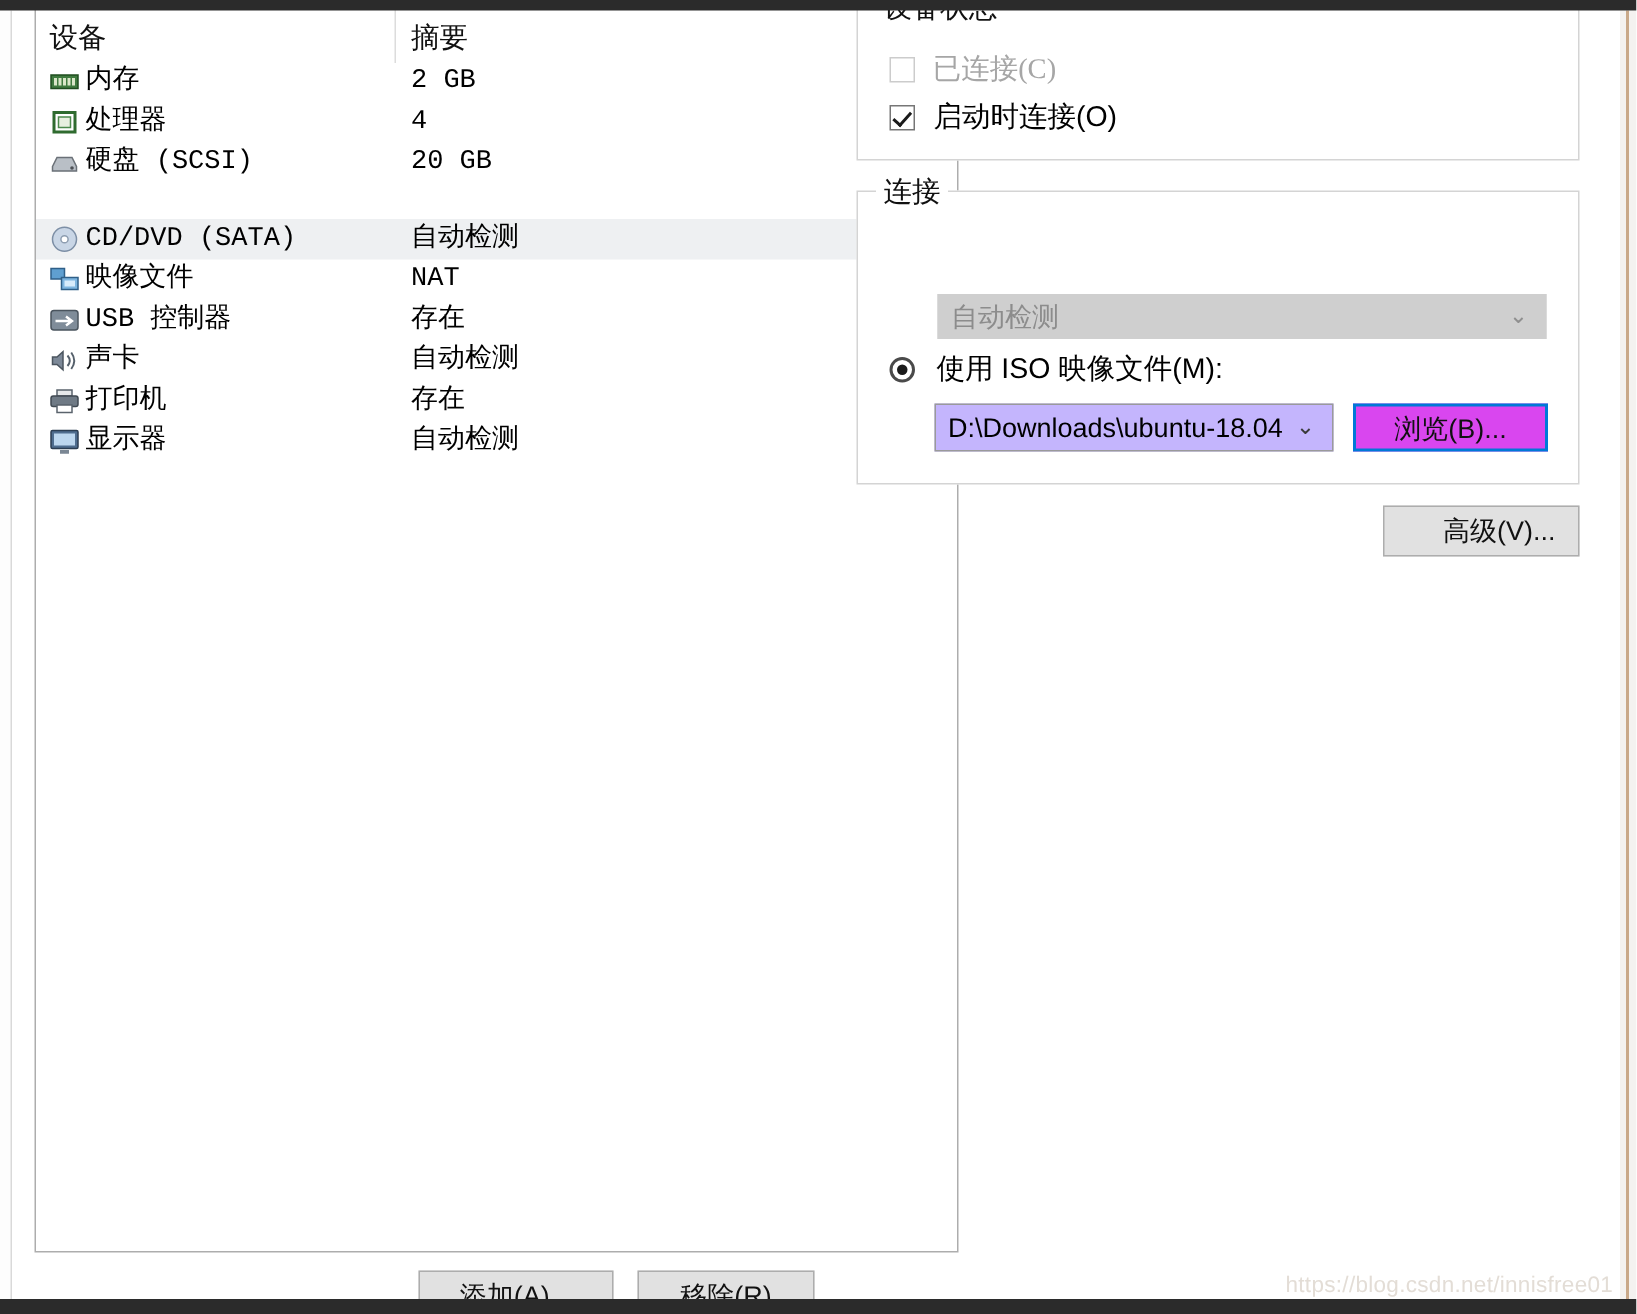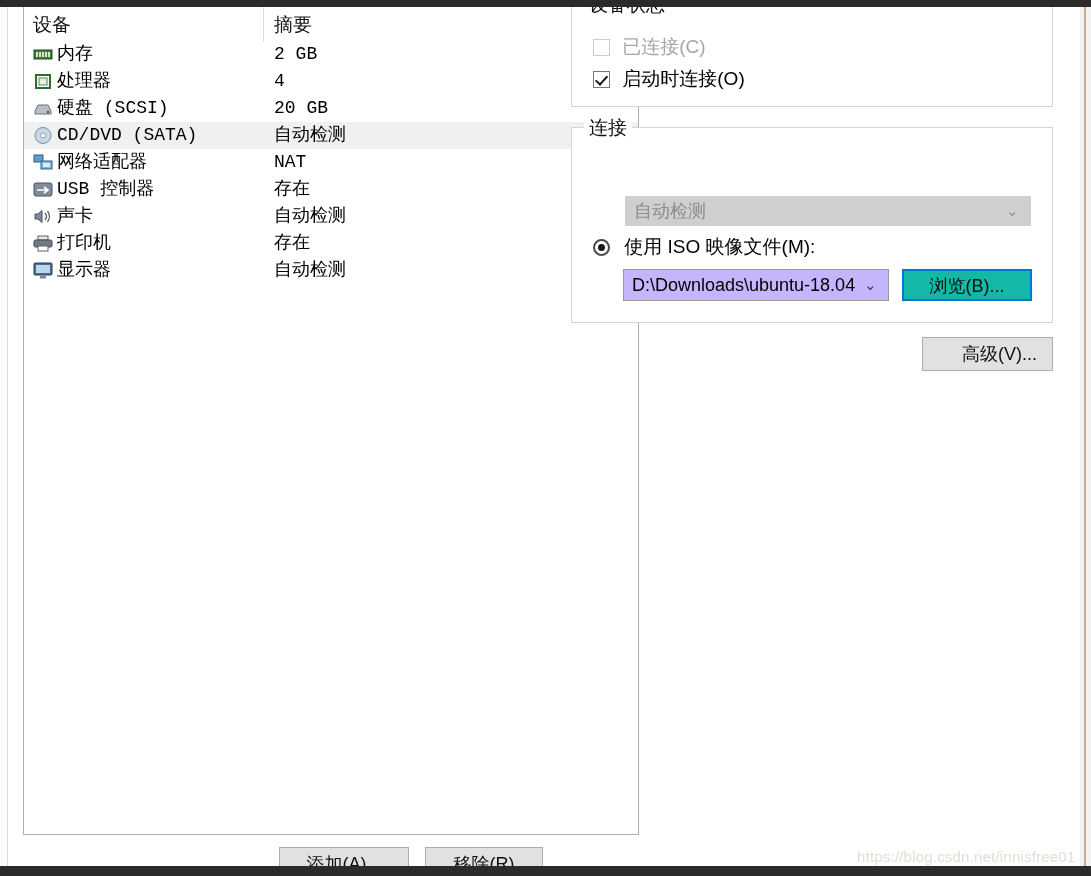--- a/index.html
+++ b/index.html
@@ -91,20 +91,21 @@
     width: 100%;
     font-family: Liberation Mono, monospace;
   }
   .dev-row {
     position: relative;
     height: 27px;
     display: block;
   }
   .dev-row.selected {
     background: #eef0f2;
+    margin-top: 24px;
   }
   .dev-row .icon {
     position: absolute;
     left: 9px; top: 4px;
     width: 20px; height: 19px;
     display: block;
   }
   .dev-row .name {
     position: absolute;
     left: 33px; top: 2px;
@@ -254,21 +255,21 @@
     left: 623px; top: 269px;
     width: 266px; height: 32px;
     line-height: 30px;
   }
 
   .btn-browse {
     position: absolute;
     left: 902px; top: 269px;
     width: 130px; height: 32px;
     line-height: 30px;
-    background: #14b8a6;
+    background: #d946ef;
     border: 2px solid #0078d7;
     box-sizing: border-box;
   }
   .btn-adv {
     position: absolute;
     left: 922px; top: 337px;
     width: 131px; height: 34px;
     line-height: 32px;
     padding-left: 24px;
   }
@@ -342,21 +343,21 @@
     </div>
 
     <div class="dev-row">
       <span class="icon">
         <svg width="20" height="19" viewBox="0 0 20 19">
           <rect x="1" y="2" width="9" height="7" fill="#5f9fd0" stroke="#2f5f88"></rect>
           <rect x="8" y="8" width="11" height="8" fill="#7fb6e0" stroke="#2f5f88"></rect>
           <rect x="10" y="10" width="7" height="4" fill="#d8ecfb"></rect>
         </svg>
       </span>
-      <span class="name">网络适配器</span>
+      <span class="name">映像文件</span>
       <span class="summary">NAT</span>
     </div>
 
     <div class="dev-row">
       <span class="icon">
         <svg width="20" height="19" viewBox="0 0 20 19">
           <rect x="1" y="3" width="18" height="13" rx="2" fill="#7f8c99" stroke="#4a545e"></rect>
           <path d="M4 10 H15 M11 7 L15 10 L11 13" stroke="#ffffff" stroke-width="1.6" fill="none"></path>
         </svg>
       </span>
@@ -401,21 +402,21 @@
 
   </div>
 </div>
 
 <button class="btn btn-add">添加(A)...</button>
 <button class="btn btn-remove">移除(R)</button>
 
 <div class="group group-status">
   <span class="legend">设备状态</span>
 
-  <label class="chk-row" style="left:21px; top:31px;">
+  <label class="chk-row" style="left:21px; top:31px;font-family:Liberation Serif, serif;">
     <span class="box disabled"></span>
     <span class="lbl-disabled">已连接(C)</span>
   </label>
 
   <label class="chk-row" style="left:21px; top:63px;">
     <span class="box checked"></span>
     <span>启动时连接(O)</span>
   </label>
 </div>
 

